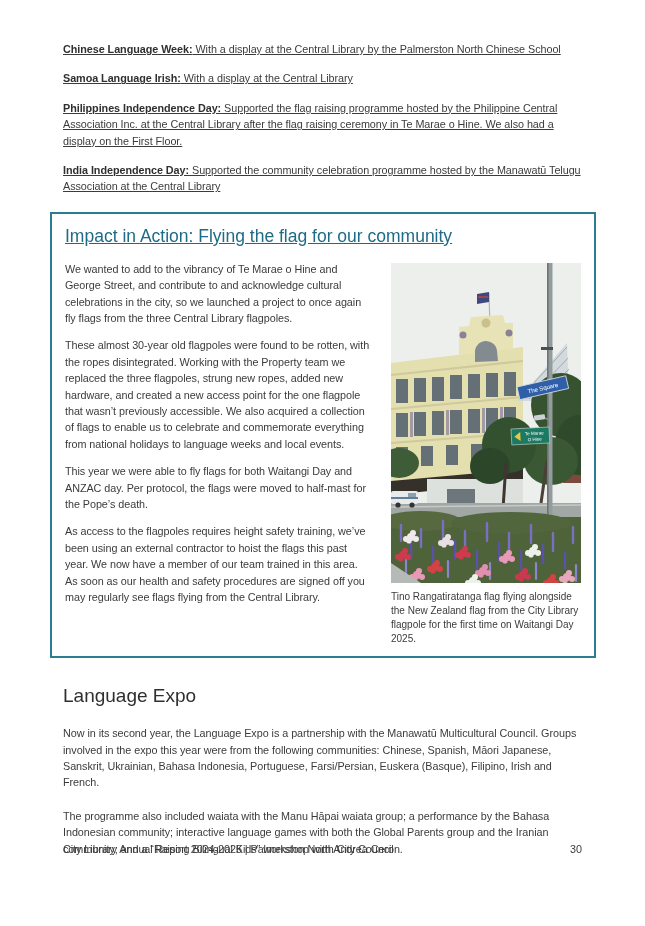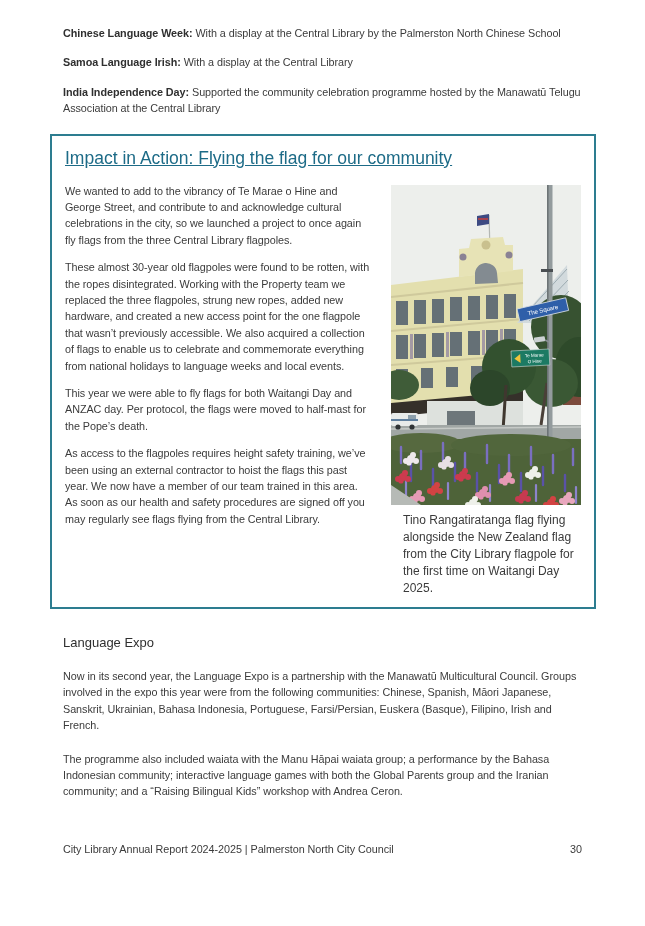--- a/index.html
+++ b/index.html
@@ -5,58 +5,59 @@
   :root{
     --box-border:#2d7d90;
     --heading:#1d6b87;
   }
   html,body{margin:0;padding:0;}
   body{
     width:645px;height:926px;background:#ffffff;overflow:hidden;position:relative;
     font-family:"Liberation Sans", sans-serif;color:#3b3b3b;
     font-size:10.8px;line-height:1.52;letter-spacing:-0.05px;
   }
-  .events{padding:25px 60px 0 63px;}
+  .events{padding:41px 60px 0 63px;text-decoration:underline;}
   .event{margin:0 0 13px 0;}
   .event b{color:#2f2f2f;}
   .impact-box{
     margin:17px 49px 0 50px;
     border:2px solid var(--box-border,#2d7d90);
     padding:8px 13px 10px 13px;
     box-sizing:border-box;
   }
   .impact-title{
     font-size:17.5px;font-weight:400;color:var(--heading,#1d6b87);
     margin:4px 0 13px 0;letter-spacing:0;line-height:1.25;text-decoration:underline;
   }
   .impact-body{display:flex;gap:20px;align-items:flex-start;}
   .impact-text{flex:1;min-width:0;}
   .impact-text p{margin:0 0 11px 0;}
   .impact-text p:last-child{margin-bottom:0;}
   .impact-figure{width:190px;flex:0 0 190px;margin:2px 0 0 0;}
   .impact-figure svg{display:block;width:190px;height:320px;}
   .photo-caption{
-    font-size:12px;line-height:1.42;margin-top:7px;color:#3b3b3b;letter-spacing:0;margin-left:12px;
+    font-size:10px;line-height:1.42;margin-top:7px;color:#3b3b3b;letter-spacing:0;
   }
   .expo{margin:26px 55px 0 63px;}
   .expo-title{
-    font-size:13px;font-weight:400;color:#2f2f2f;margin:0 0 13px 0;letter-spacing:0;line-height:1.25;
+    font-size:19px;font-weight:400;color:#2f2f2f;margin:0 0 13px 0;letter-spacing:0;line-height:1.25;
   }
   .expo p{margin:17px 0 11px 0;}
   .page-footer{
     position:absolute;left:63px;right:63px;top:841px;
     display:flex;justify-content:space-between;align-items:baseline;
   }
 </style>
 </head>
 <body>
 
 <div class="events">
   <p class="event"><b>Chinese Language Week:</b><span> With a display at the Central Library by the Palmerston North Chinese School</span></p>
   <p class="event"><b>Samoa Language Irish:</b><span> With a display at the Central Library</span></p>
+  <p class="event"><b>Philippines Independence Day:</b><span> Supported the flag raising programme hosted by the Philippine Central Association Inc. at the Central Library after the flag raising ceremony in Te Marae o Hine. We also had a display on the First Floor.</span></p>
   <p class="event"><b>India Independence Day:</b><span> Supported the community celebration programme hosted by the Manawatū Telugu Association at the Central Library</span></p>
 </div>
 
 <div class="impact-box">
   <h2 class="impact-title">Impact in Action: Flying the flag for our community</h2>
   <div class="impact-body">
     <div class="impact-text">
       <p>We wanted to add to the vibrancy of Te Marae o Hine and George Street, and contribute to and acknowledge cultural celebrations in the city, so we launched a project to once again fly flags from the three Central Library flagpoles.</p>
       <p>These almost 30-year old flagpoles were found to be rotten, with the ropes disintegrated. Working with the Property team we replaced the three flagpoles, strung new ropes, added new hardware, and created a new access point for the one flagpole that wasn’t previously accessible. We also acquired a collection of flags to enable us to celebrate and commemorate everything from national holidays to language weeks and local events.</p>
       <p>This year we were able to fly flags for both Waitangi Day and ANZAC day. Per protocol, the flags were moved to half-mast for the Pope’s death.</p>

